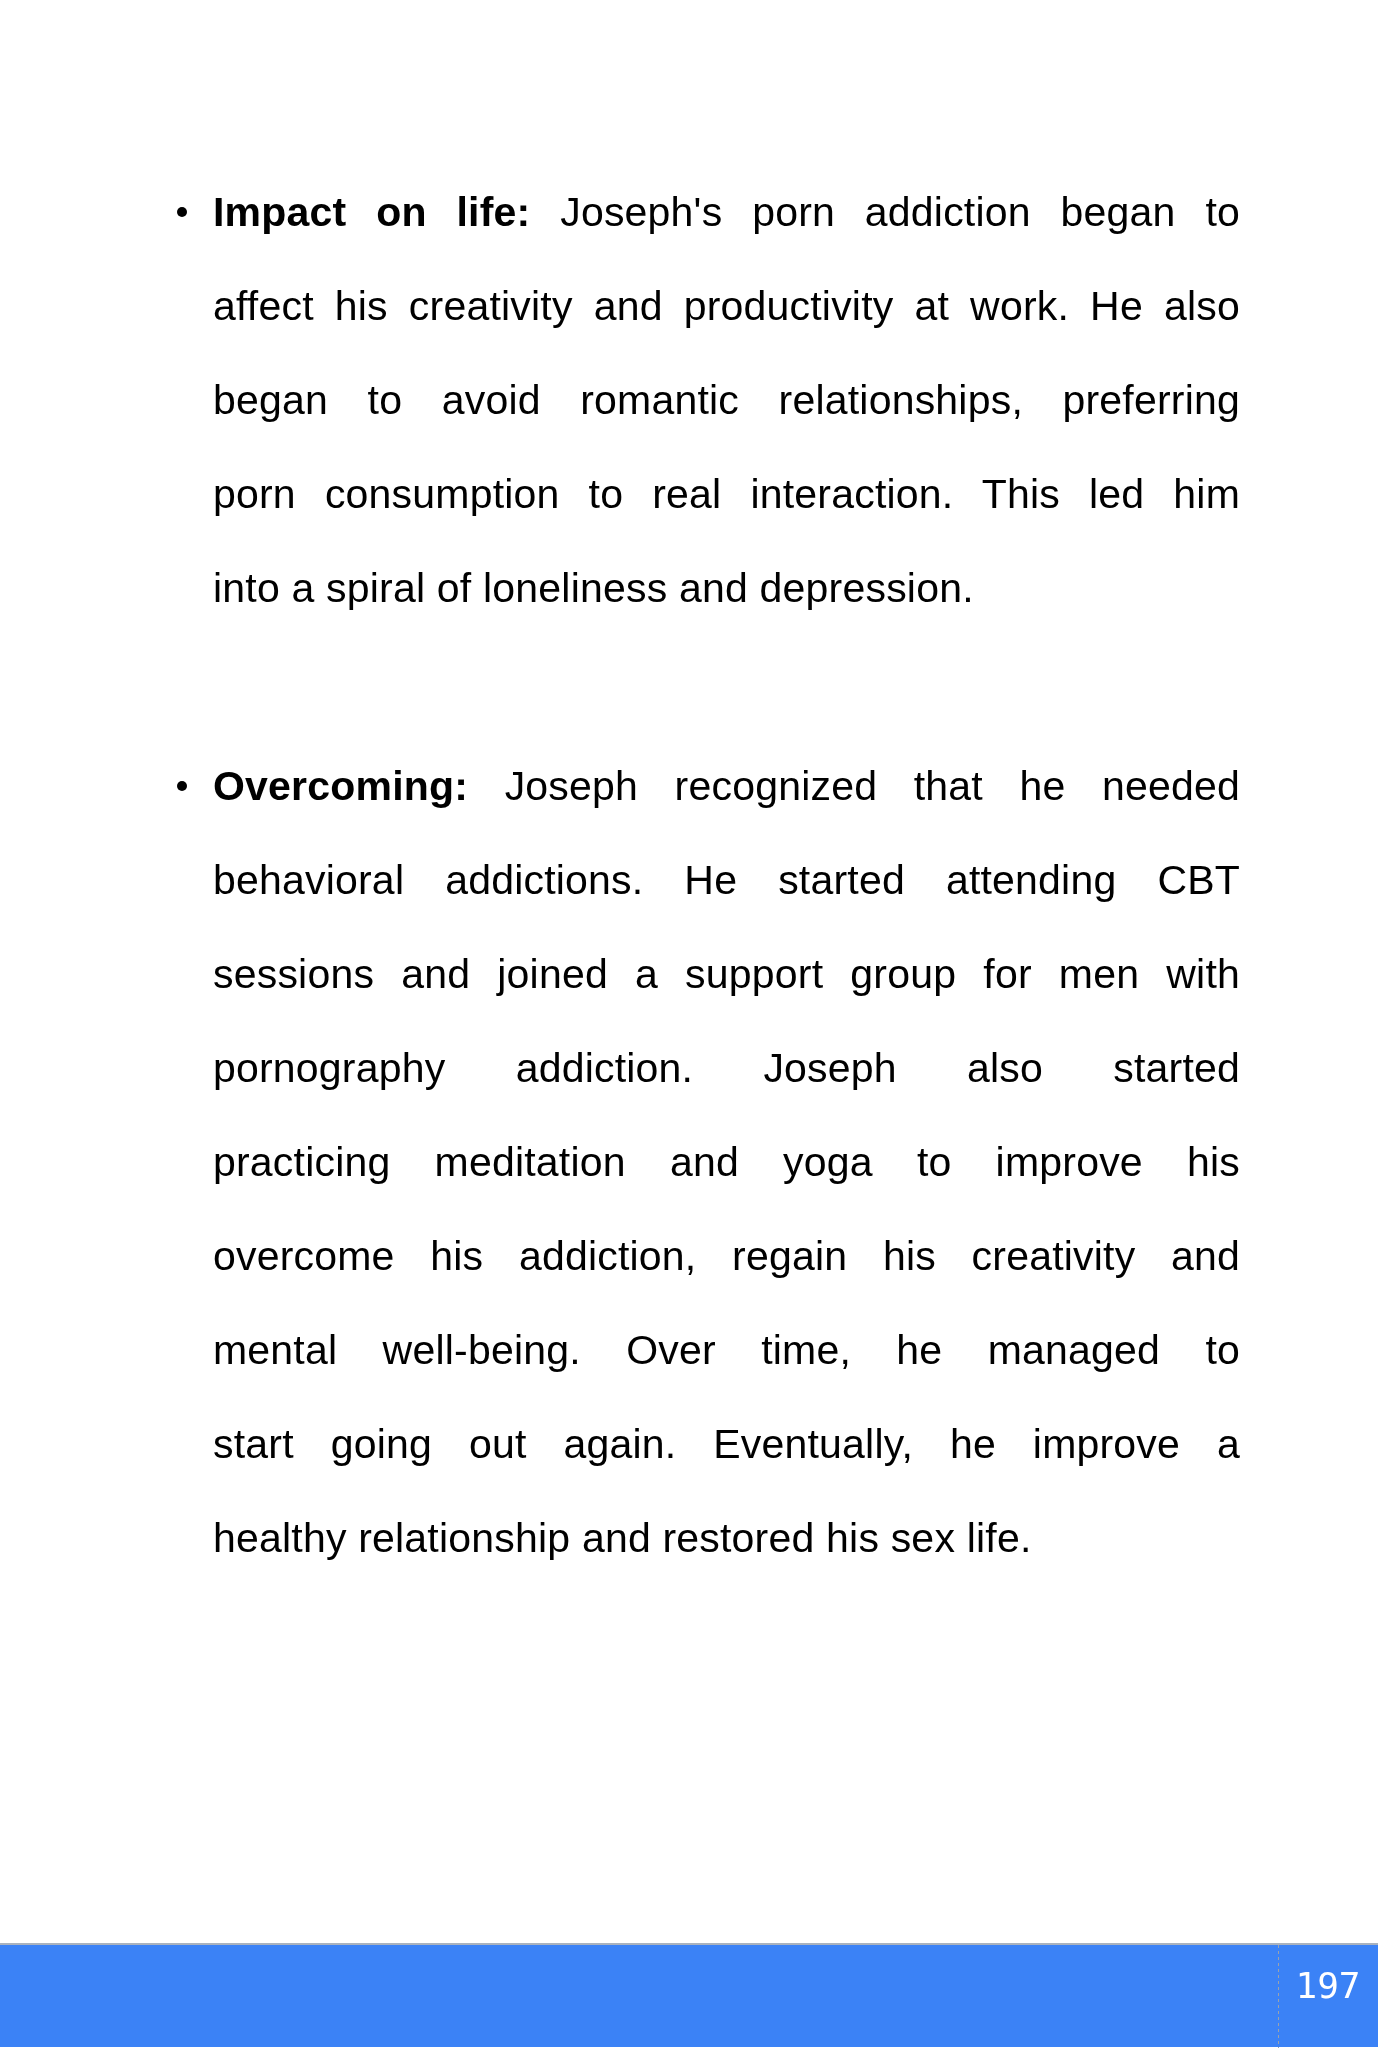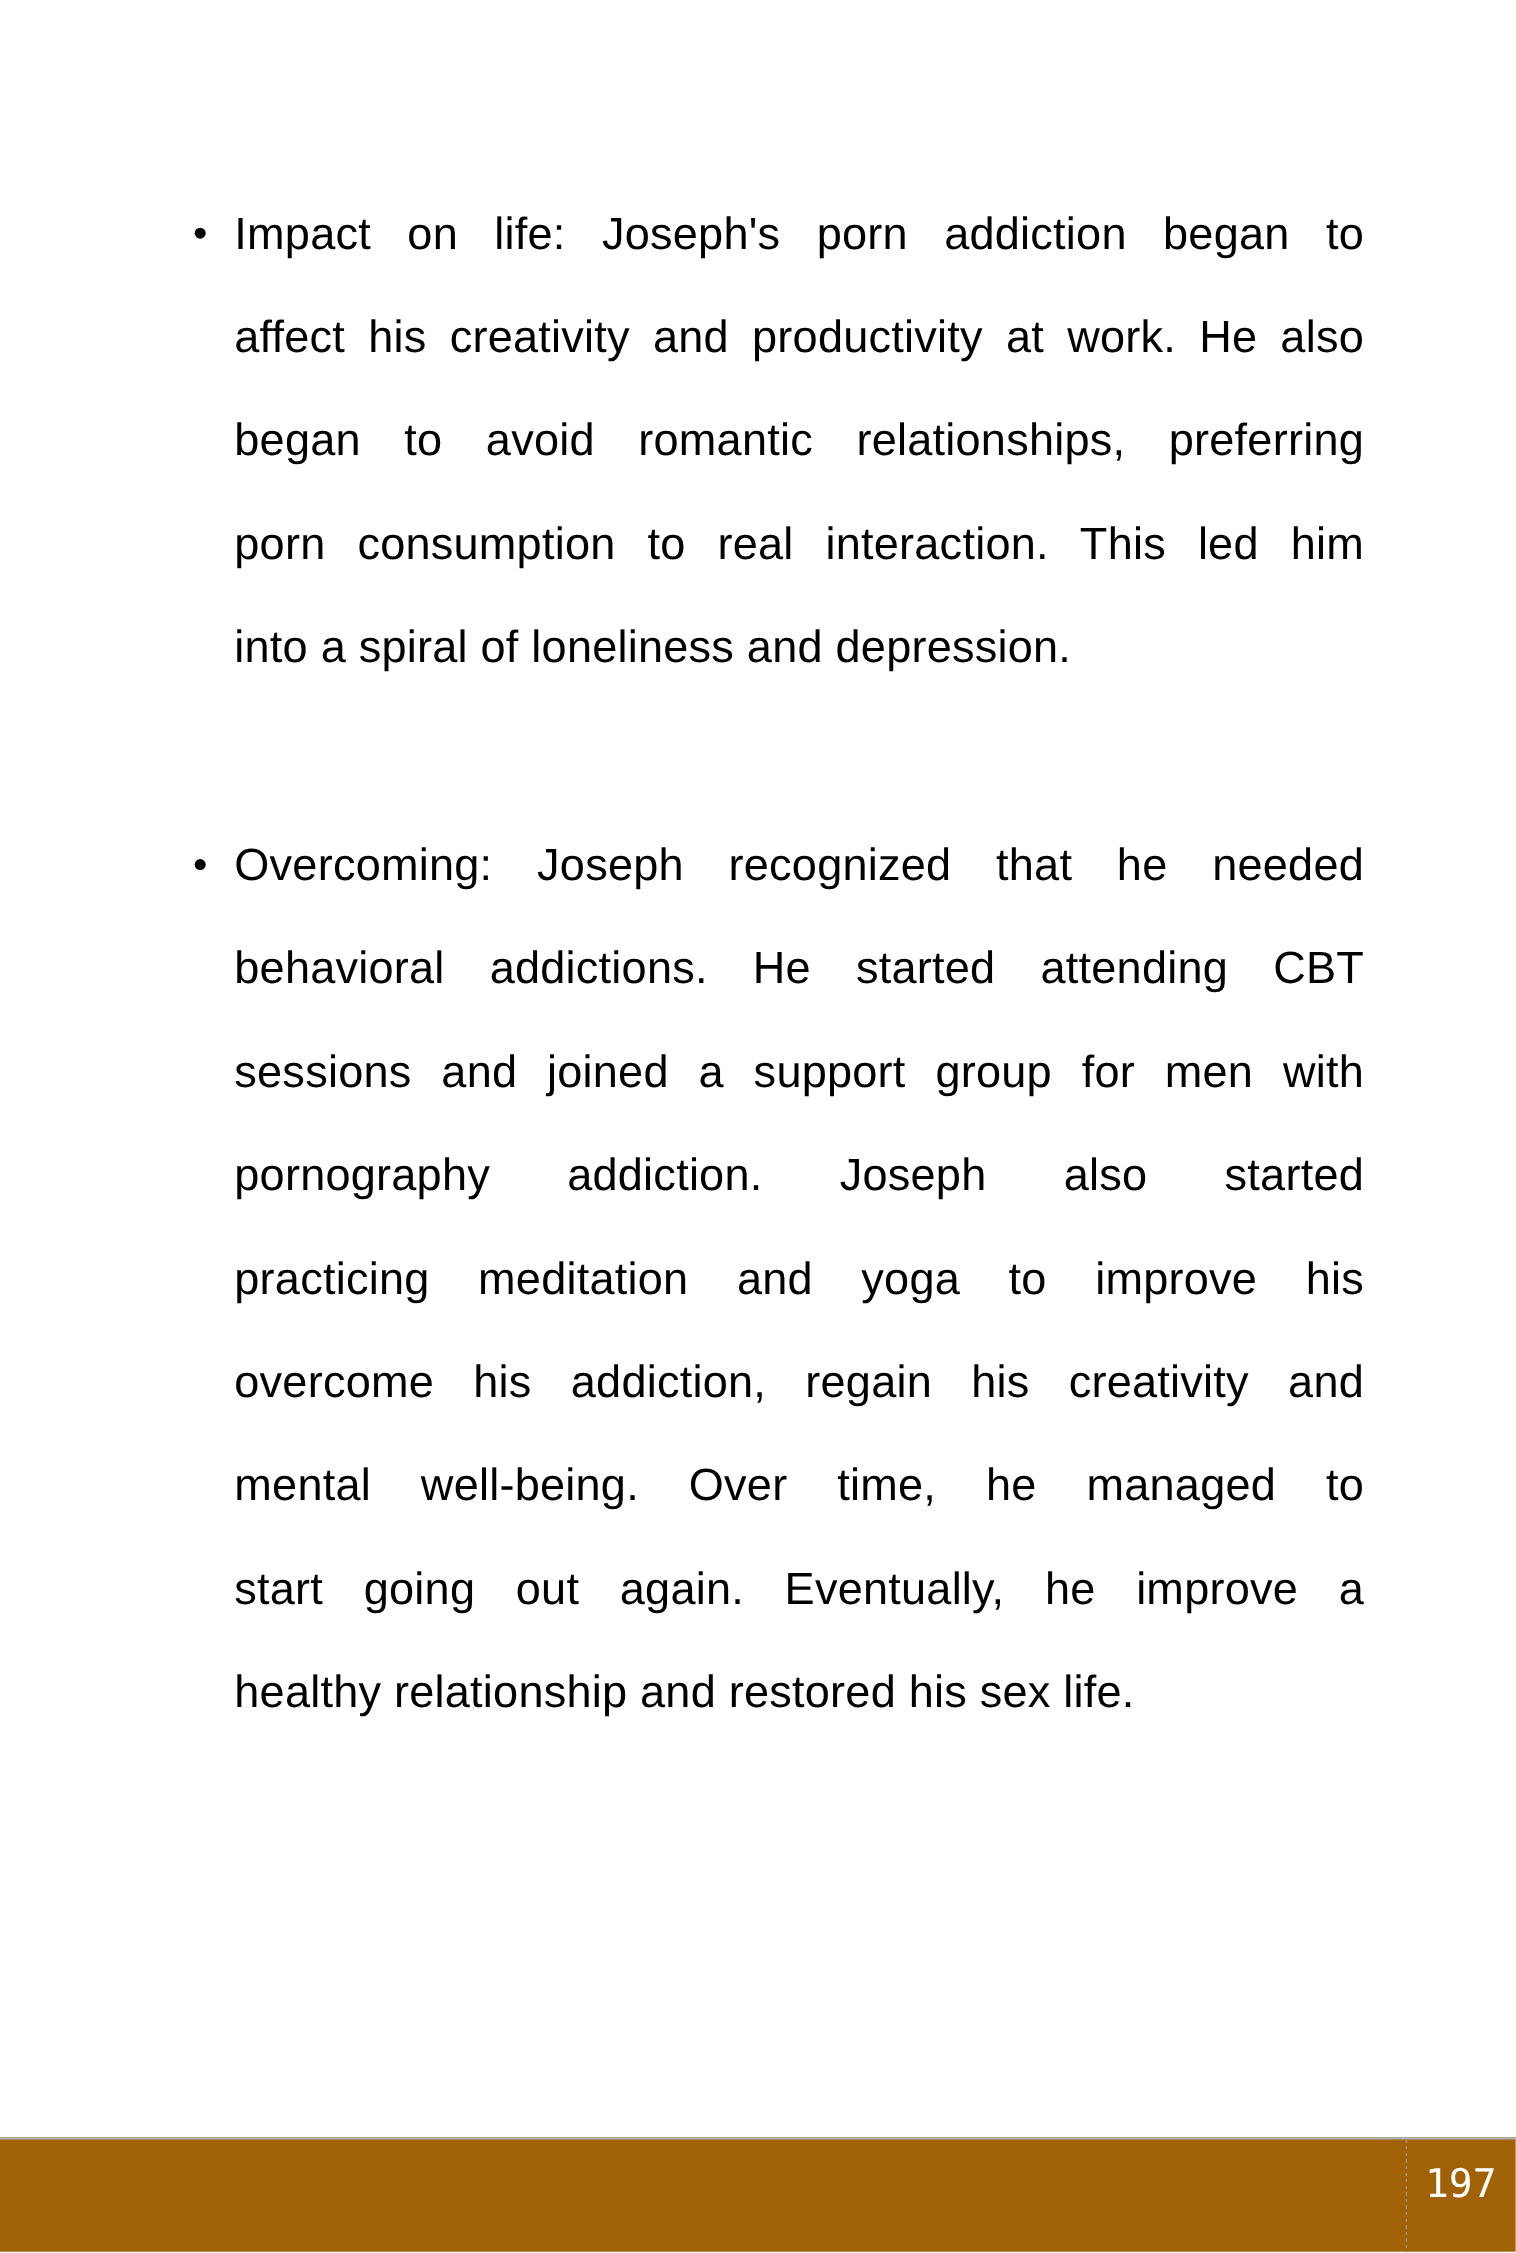--- a/index.html
+++ b/index.html
@@ -42,29 +42,29 @@
     white-space: normal;
     text-align: justify;
     text-align-last: justify;
     letter-spacing: 0.2px;
   }
   .text-line.last {
     text-align: right;
     text-align-last: left;
   }
   .text-line b {
-    font-weight: normal;
+    font-weight: bold;
   }
   .footer {
     position: absolute;
     left: 0;
     top: 1943px;
     width: 1378px;
     height: 104px;
-    background: #a16207;
+    background: #3b82f6;
     border-top: 2px solid #a9b2be;
     box-sizing: border-box;
     padding-left: 26px;
   }
   .footer-divider {
     position: absolute;
     left: 1278px;
     top: 0;
     width: 1px;
     height: 103px;

